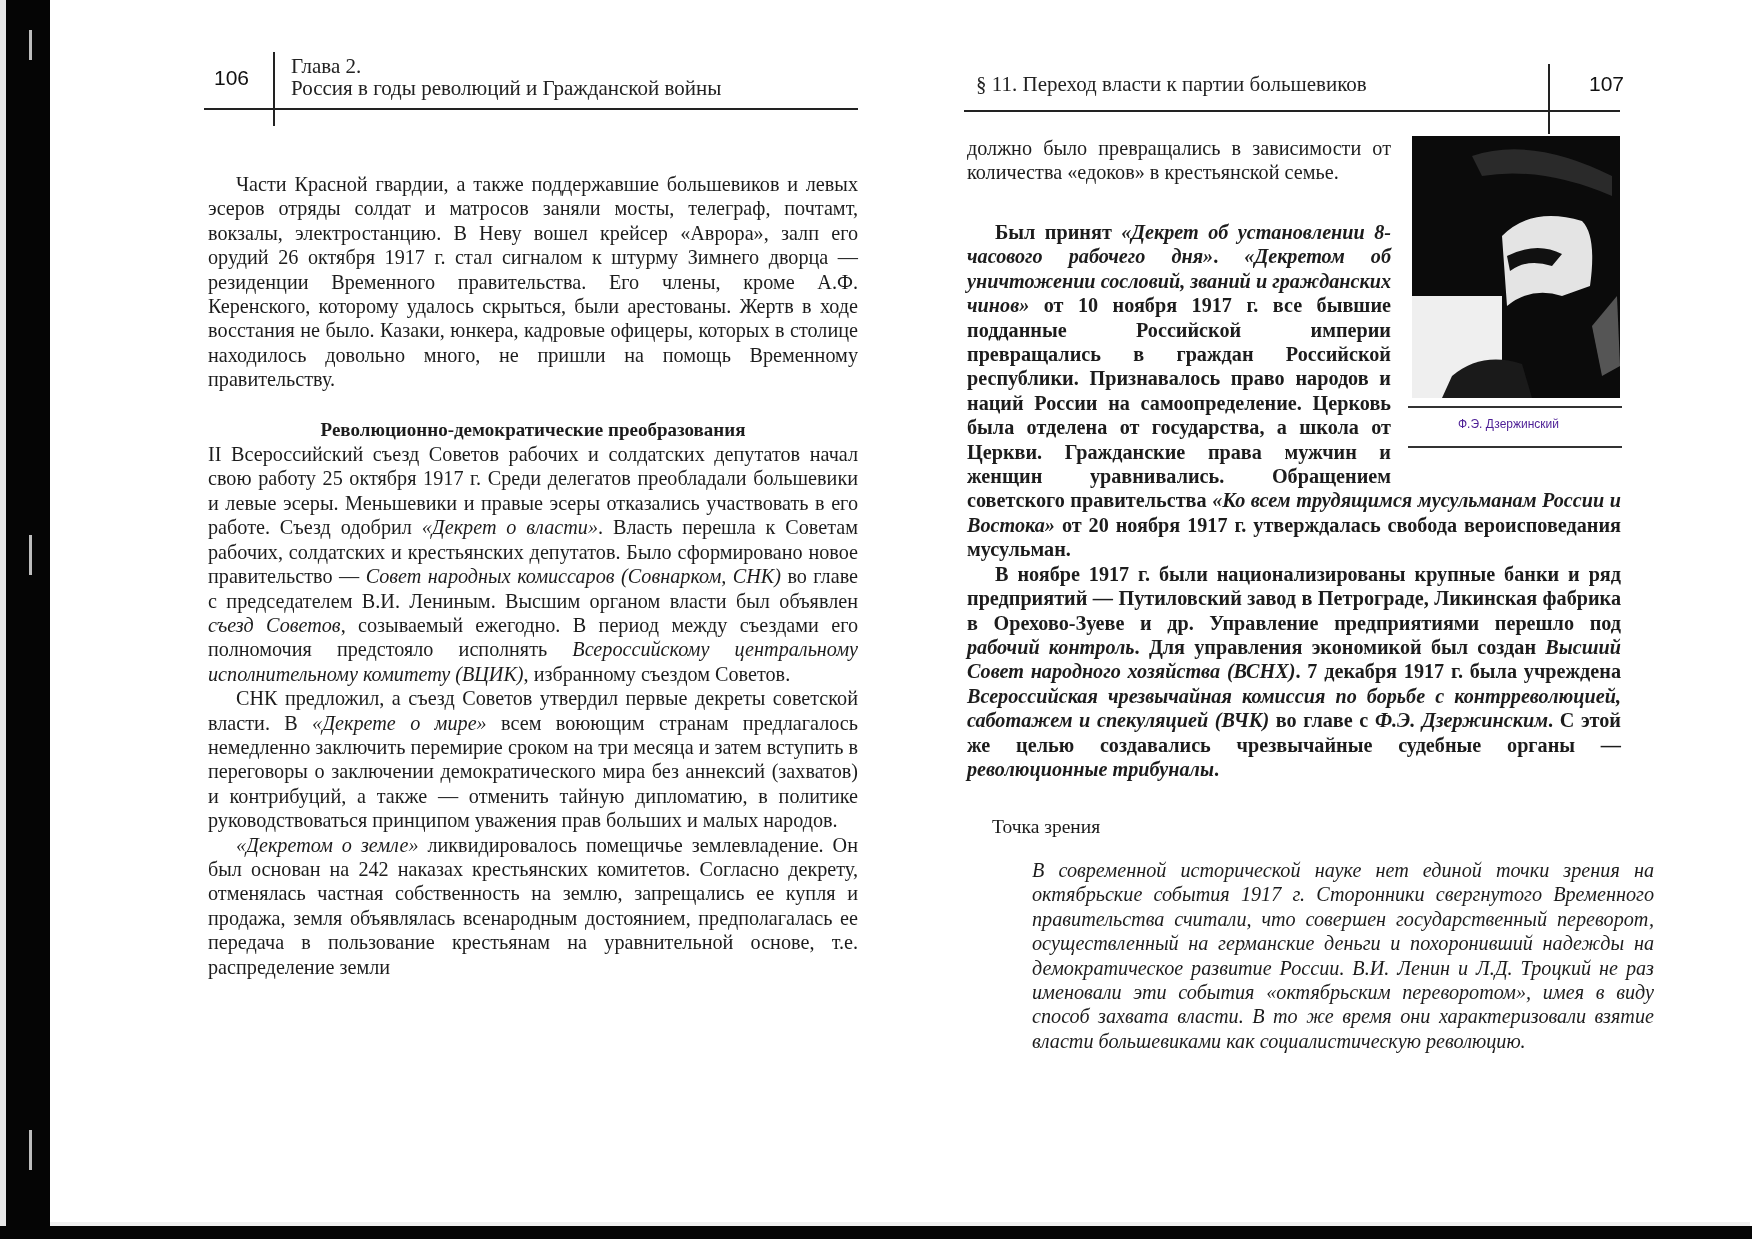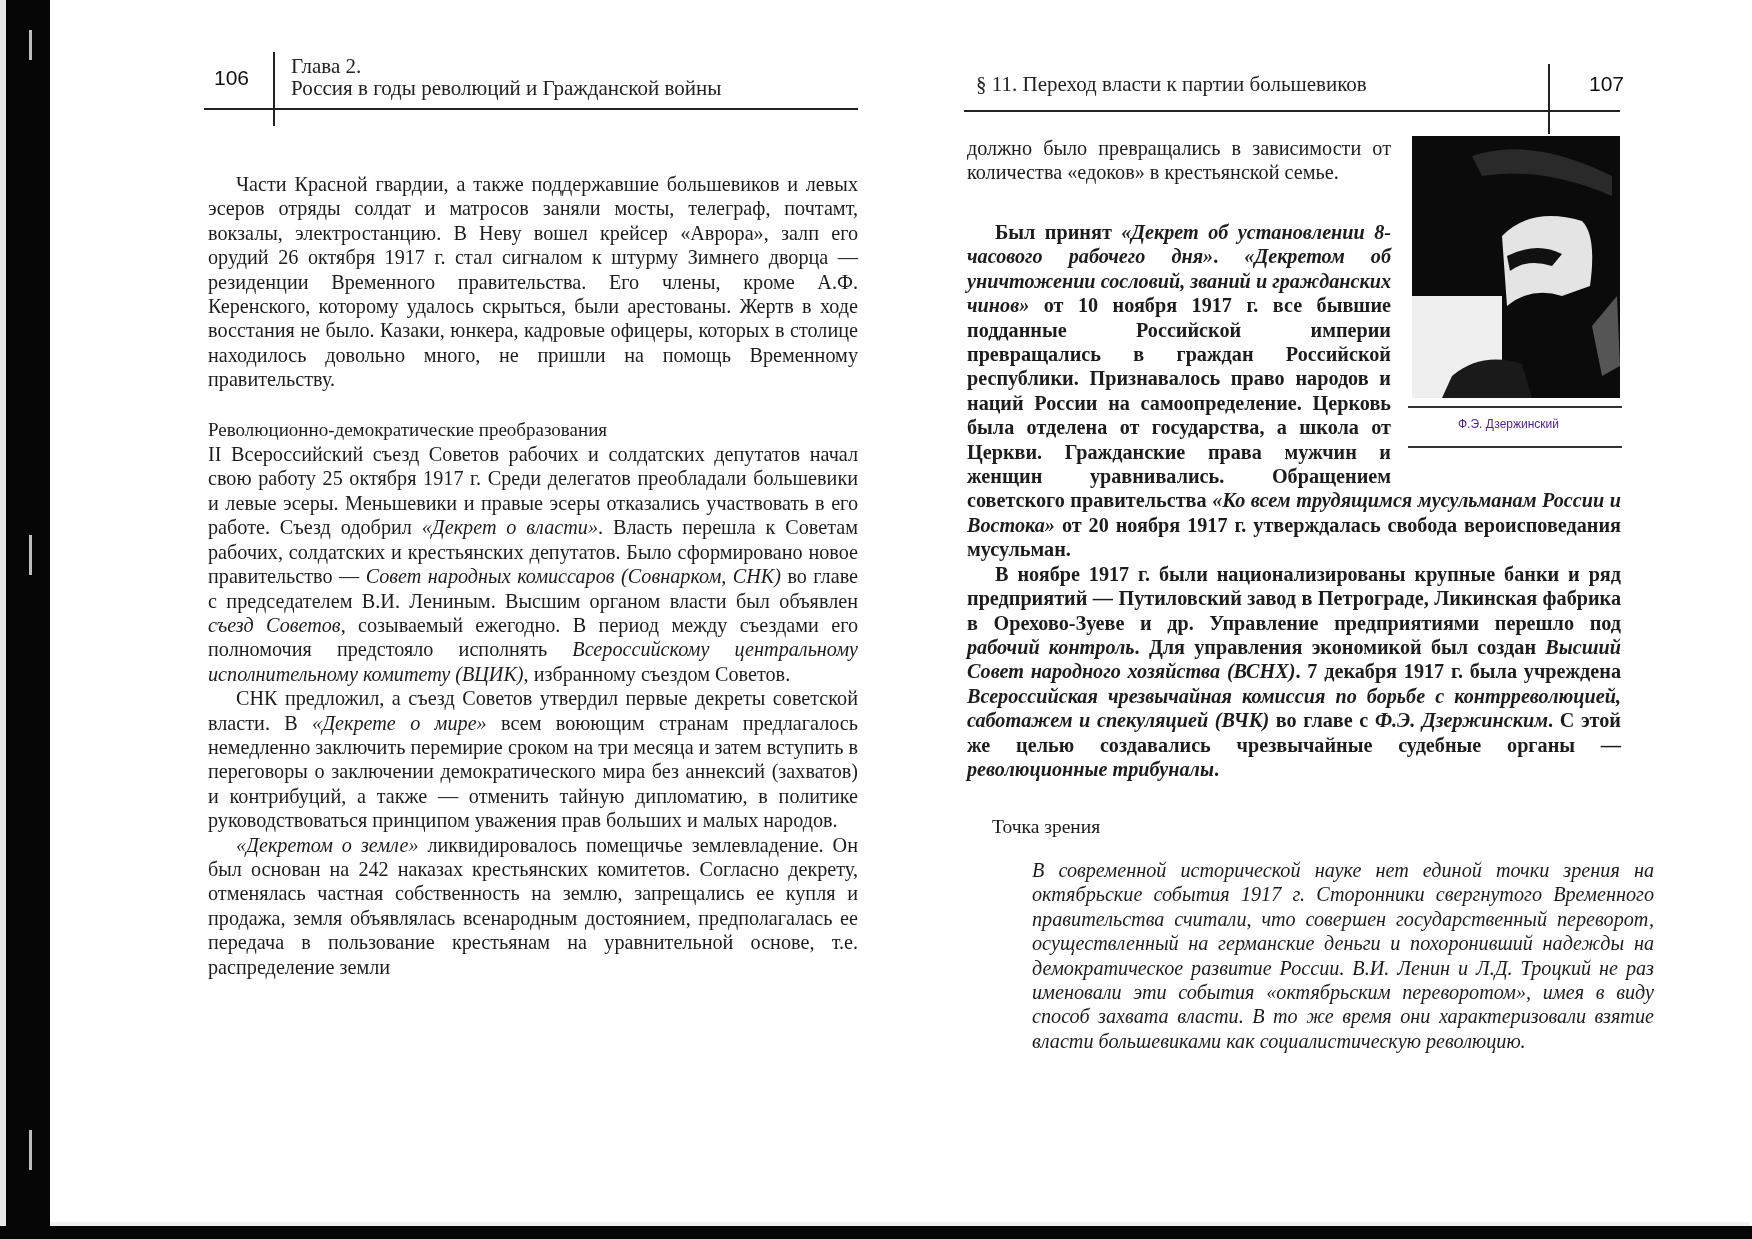--- a/index.html
+++ b/index.html
@@ -14,21 +14,21 @@
   
   .page-num { position:absolute; font-family:"Liberation Sans","DejaVu Sans",sans-serif; font-size:21px; color:#111; }
   .head-rule { position:absolute; height:2px; background:#222; }
   .head-vrule { position:absolute; width:2px; background:#222; }
   .head-text { position:absolute; font-size:21px; line-height:20px; color:#222; white-space:nowrap; }
 
   .col { position:absolute; font-size:20.2px; line-height:24.4px; text-align:justify; color:#1c1c1c; }
   .col p { margin:0; }
   .col p.indent { text-indent:28px; }
   .col em { font-style:italic; }
-  .subhead { font-weight:normal; font-size:19px; margin:0; }
+  .subhead { font-weight:bold; text-align:center; font-size:19px; margin:0; }
 
   .photo { position:absolute; left:1412px; top:136px; width:208px; height:262px; background:#0a0a0a; overflow:hidden; }
   .photo-rule { position:absolute; height:2px; background:#333; }
   .caption { position:absolute; left:1458px; top:417px; font-family:"Liberation Sans","DejaVu Sans",sans-serif; font-size:12px; color:#4c1d95; }
 
   .viewpoint-head { position:absolute; left:992px; top:816px; font-weight:normal; font-size:19.5px; color:#1a1a1a; }
 </style>
 </head>
 <body>
 

